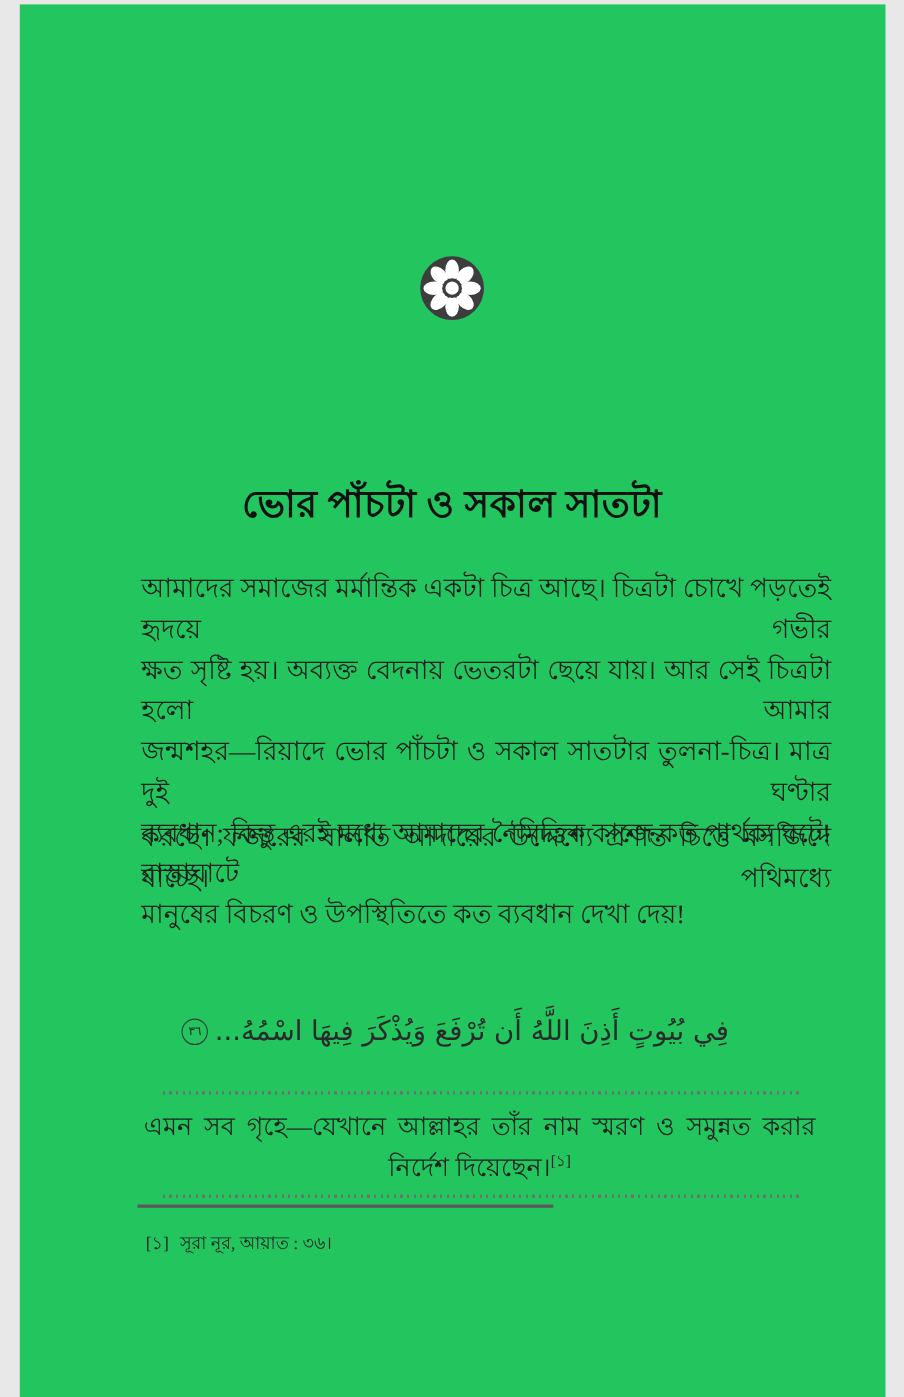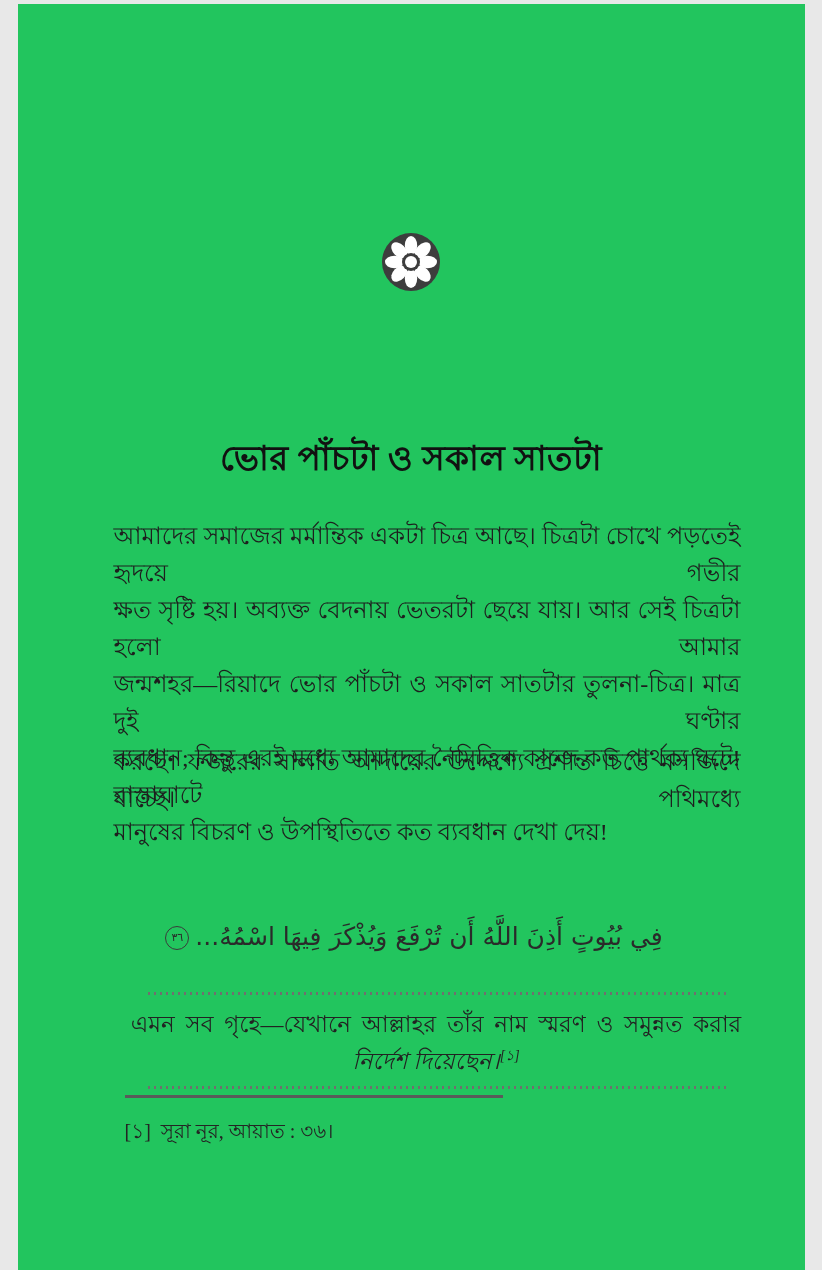--- a/index.html
+++ b/index.html
@@ -28,21 +28,21 @@
     left: 0;
     width: 100%;
     text-align: center;
     font-size: 34px;
     font-weight: 700;
     letter-spacing: 0.5px;
     color: #111111;
   }
   .body-para {
     position: absolute;
-    left: 96px;
+    left: 111px;
     width: 627px;
     font-size: 24px;
     line-height: 37px;
   }
   .para-1 { top: 514px; }
   .para-2 { top: 740px; }
   .jline { text-align: justify; text-align-last: justify; }
   .lastline { text-align: left; text-align-last: left; }
   .arabic-verse {
     position: absolute;
@@ -80,40 +80,40 @@
   .translation {
     position: absolute;
     left: 105px;
     width: 627px;
     text-align: center;
     font-size: 23px;
     line-height: 37px;
     color: #222222;
   }
   .trans-line-1 { top: 1002px; word-spacing: 5px; }
-  .trans-line-2 { top: 1039px; font-style: italic; }
+  .trans-line-2 { top: 1039px; }
   .footnote-ref {
     font-size: 14px;
     vertical-align: super;
     line-height: 0;
   }
   .footnote-rule {
     position: absolute;
     top: 1091px;
     left: 107px;
     width: 378px;
     height: 3px;
     background: #5a5a5a;
   }
   .footnote {
     position: absolute;
     top: 1112px;
-    left: 107px;
+    left: 115px;
     width: 620px;
-    font-size: 20px;
+    font-size: 16px;
     line-height: 30px;
     color: #242424;
   }
   .footnote .fn-marker { margin-right: 10px; }
 </style>
 </head>
 <body>
 
 <div class="page">
 

